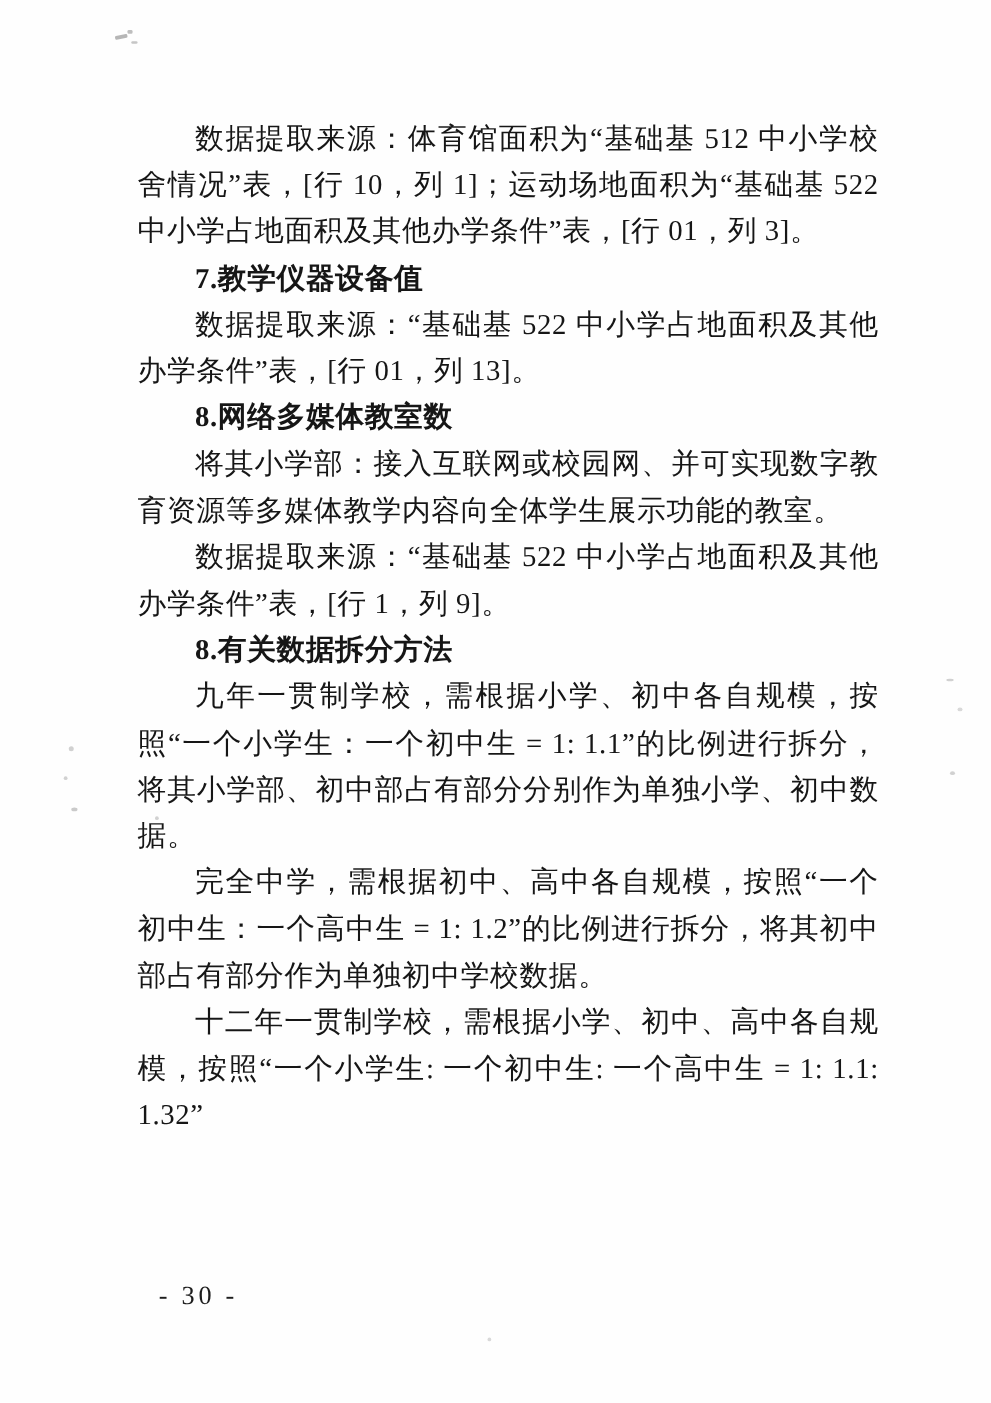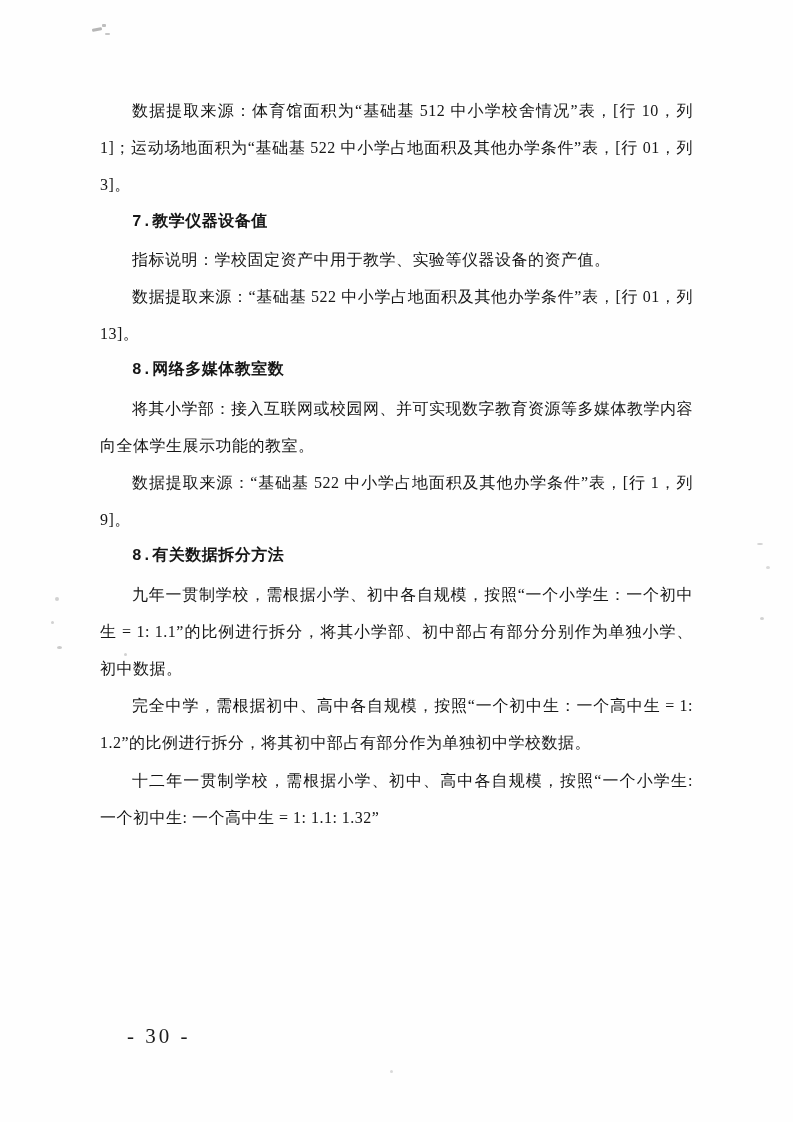--- a/index.html
+++ b/index.html
@@ -8,37 +8,36 @@
     background: #ffffff;
     font-family: "Liberation Serif", "DejaVu Serif", serif;
     position: relative; overflow: hidden;
   }
   .page {
     position: absolute; inset: 0;
     background: #fefefe;
   }
   .content {
     position: absolute;
-    left: 100px; top: 92px; width: 593px;
+    left: 110px; top: 92px; width: 593px;
     color: #161616;
-    font-size: 16px;
+    font-size: 23px;
     line-height: 37.2px;
     text-align: justify;
     text-justify: inter-character;
     letter-spacing: 0.5px;
   }
   .para {
     margin: 0;
     text-indent: 2em;
   }
   .heading {
     margin: 0;
     text-indent: 2em;
     font-weight: 700;
-    font-family: Liberation Mono, monospace;
   }
   .footer {
     position: absolute;
     left: 127px; top: 1024px;
     font-size: 21px;
     color: #1d1d1d;
     letter-spacing: 3px;
   }
   .speck {
     position: absolute;
@@ -52,21 +51,20 @@
   }
 </style>
 </head>
 <body>
 
 <div class="page">
 
   <div class="content">
     <p class="para">数据提取来源：体育馆面积为“基础基 512 中小学校舍情况”表，[行 10，列 1]；运动场地面积为“基础基 522 中小学占地面积及其他办学条件”表，[行 01，列 3]。</p>
     <p class="heading">7.教学仪器设备值</p>
-    <p class="para">指标说明：学校固定资产中用于教学、实验等仪器设备的资产值。</p>
     <p class="para">数据提取来源：“基础基 522 中小学占地面积及其他办学条件”表，[行 01，列 13]。</p>
     <p class="heading">8.网络多媒体教室数</p>
     <p class="para">将其小学部：接入互联网或校园网、并可实现数字教育资源等多媒体教学内容向全体学生展示功能的教室。</p>
     <p class="para">数据提取来源：“基础基 522 中小学占地面积及其他办学条件”表，[行 1，列 9]。</p>
     <p class="heading">8.有关数据拆分方法</p>
     <p class="para">九年一贯制学校，需根据小学、初中各自规模，按照“一个小学生：一个初中生 = 1: 1.1”的比例进行拆分，将其小学部、初中部占有部分分别作为单独小学、初中数据。</p>
     <p class="para">完全中学，需根据初中、高中各自规模，按照“一个初中生：一个高中生 = 1: 1.2”的比例进行拆分，将其初中部占有部分作为单独初中学校数据。</p>
     <p class="para">十二年一贯制学校，需根据小学、初中、高中各自规模，按照“一个小学生: 一个初中生: 一个高中生 = 1: 1.1: 1.32”</p>
   </div>
 

